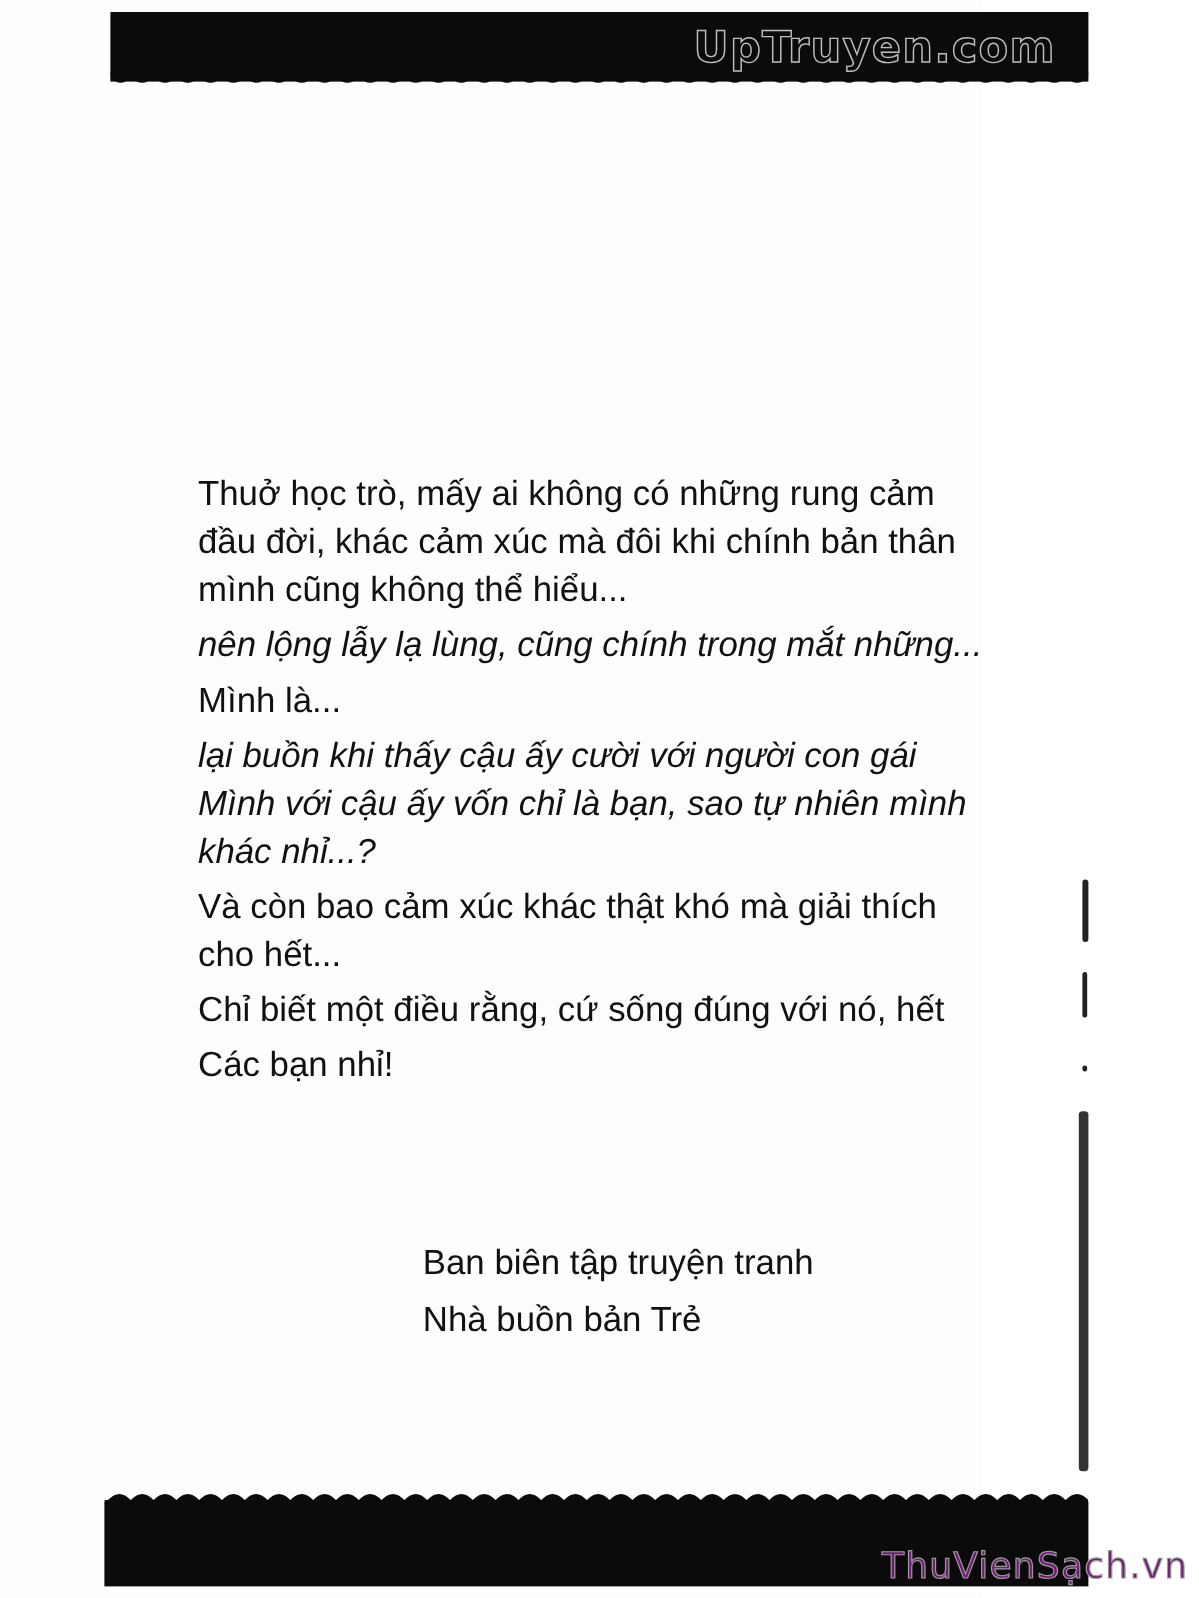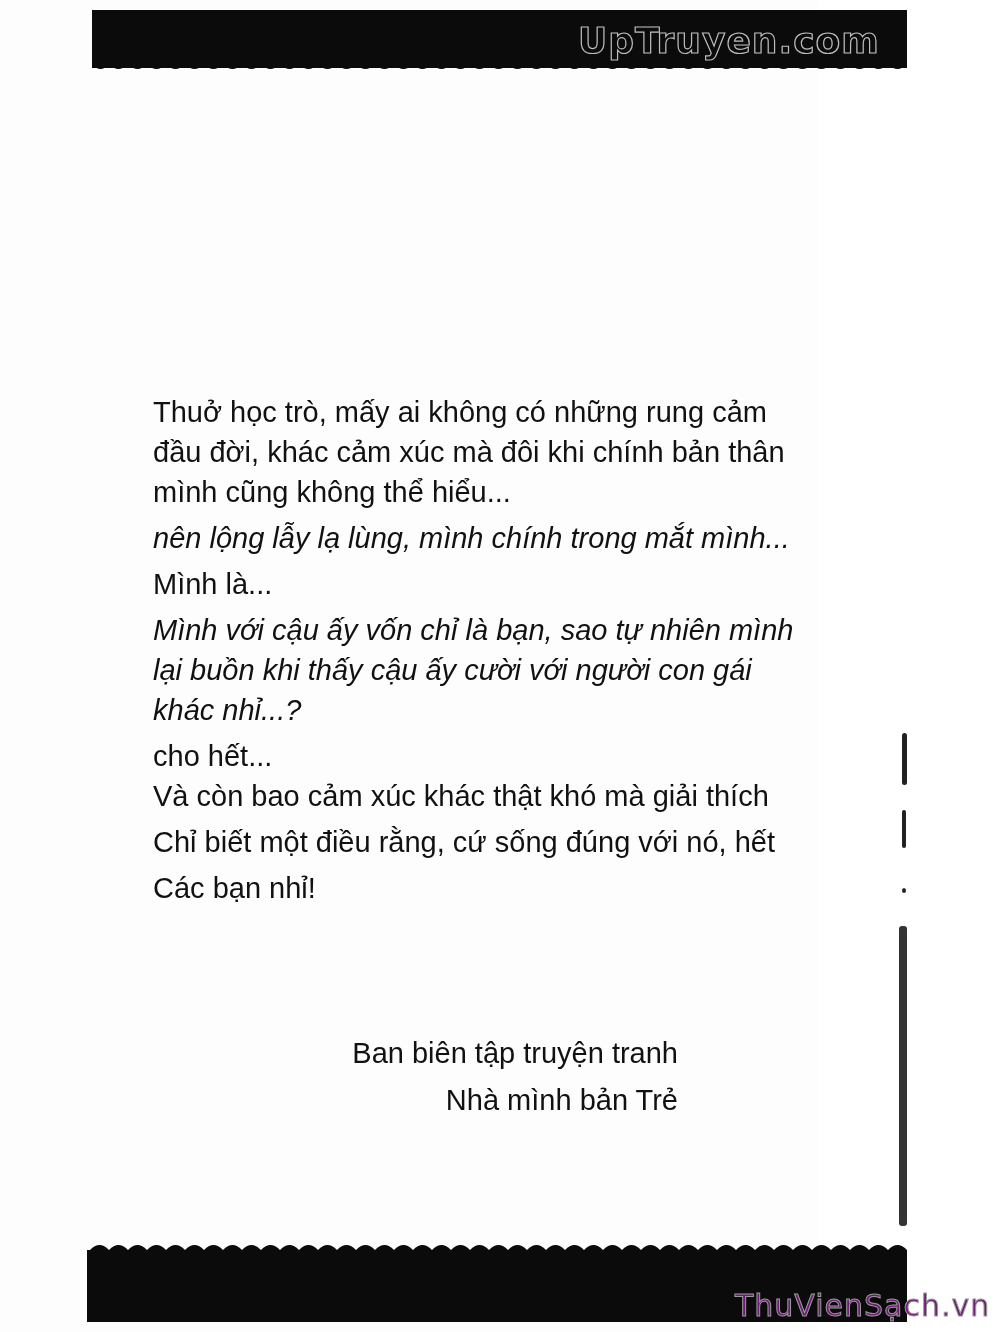--- a/index.html
+++ b/index.html
@@ -9,22 +9,22 @@
   .band-top { left: 92px; top: 10px; width: 815px; height: 58px; }
   .band-bottom { left: 87px; top: 1252px; width: 820px; height: 70px; }
   .scallop-top { position: absolute; left: 92px; top: 60px; width: 815px; height: 14px; }
   .scallop-bottom { position: absolute; left: 87px; top: 1240px; width: 820px; height: 14px; }
   .wm { position: absolute; color: transparent; -webkit-text-stroke: 1.2px #bdbdbd; font-weight: bold; letter-spacing: 1px; white-space: nowrap; }
   .wm-top { left: 578px; top: 20px; font-size: 36px; font-family: "DejaVu Sans", sans-serif; }
   .wm-bottom { left: 735px; top: 1288px; font-size: 30px; font-family: "DejaVu Sans", sans-serif; font-weight: normal; -webkit-text-stroke: 1px #9a9a9a; color: #701a75; }
   .text-block { position: absolute; left: 153px; top: 392px; width: 720px; color: #111; font-size: 29px; line-height: 40px; }
   .para { margin: 0 0 6px 0; }
   .para.italic { font-style: italic; }
-  .para span { display: block; white-space: nowrap; }
-  .signature { position: absolute; right: 141px; top: 1030px; text-align: right; font-size: 29px; line-height: 47px; color: #111; }
+  .para span { display: block; white-space: nowrap; margin-left: 12px; }
+  .signature { position: absolute; right: 141px; top: 1030px; font-size: 29px; line-height: 47px; color: #111; }
   .signature span { display: block; white-space: nowrap; }
   .edge-mark { position: absolute; background: #222; border-radius: 3px; }
 </style>
 </head>
 <body>
 
 <div class="page">
 
   <div class="band band-top"></div>
   <svg class="scallop-top" viewBox="0 0 815 14" preserveAspectRatio="none">
@@ -44,45 +44,45 @@
   <div class="edge-mark" style="left:902px;top:888px;width:4px;height:5px;border-radius:50%;"></div>
   <div class="edge-mark" style="left:899px;top:926px;width:8px;height:300px;background:#333;"></div>
 
   <div class="text-block">
     <p class="para">
       <span>Thuở học trò, mấy ai không có những rung cảm</span>
       <span>đầu đời, khác cảm xúc mà đôi khi chính bản thân</span>
       <span>mình cũng không thể hiểu...</span>
     </p>
     <p class="para italic">
-      <span>nên lộng lẫy lạ lùng, mình chính trong mắt mình...</span>
+      <span>nên lộng lẫy lạ lùng, cũng chính trong mắt những...</span>
     </p>
     <p class="para">
       <span>Mình là...</span>
     </p>
     <p class="para italic">
+      <span>lại buồn khi thấy cậu ấy cười với người con gái</span>
       <span>Mình với cậu ấy vốn chỉ là bạn, sao tự nhiên mình</span>
-      <span>lại buồn khi thấy cậu ấy cười với người con gái</span>
       <span>khác nhỉ...?</span>
     </p>
     <p class="para">
+      <span>Và còn bao cảm xúc khác thật khó mà giải thích</span>
       <span>cho hết...</span>
-      <span>Và còn bao cảm xúc khác thật khó mà giải thích</span>
     </p>
     <p class="para">
       <span>Chỉ biết một điều rằng, cứ sống đúng với nó, hết</span>
     </p>
     <p class="para">
       <span>Các bạn nhỉ!</span>
     </p>
   </div>
 
   <div class="signature">
     <span>Ban biên tập truyện tranh</span>
-    <span>Nhà mình bản Trẻ</span>
+    <span>Nhà buồn bản Trẻ</span>
   </div>
 
   <svg class="scallop-bottom" viewBox="0 0 820 14" preserveAspectRatio="none">
     <path fill="#0b0b0b" d="M0,14 L820,14 L820,10
       Q810.5,0 801,10 Q791.5,0 782,10 Q772.5,0 763,10 Q753.5,0 744,10 Q734.5,0 725,10 Q715.5,0 706,10
       Q696.5,0 687,10 Q677.5,0 668,10 Q658.5,0 649,10 Q639.5,0 630,10 Q620.5,0 611,10 Q601.5,0 592,10
       Q582.5,0 573,10 Q563.5,0 554,10 Q544.5,0 535,10 Q525.5,0 516,10 Q506.5,0 497,10 Q487.5,0 478,10
       Q468.5,0 459,10 Q449.5,0 440,10 Q430.5,0 421,10 Q411.5,0 402,10 Q392.5,0 383,10 Q373.5,0 364,10
       Q354.5,0 345,10 Q335.5,0 326,10 Q316.5,0 307,10 Q297.5,0 288,10 Q278.5,0 269,10 Q259.5,0 250,10
       Q240.5,0 231,10 Q221.5,0 212,10 Q202.5,0 193,10 Q183.5,0 174,10 Q164.5,0 155,10 Q145.5,0 136,10

